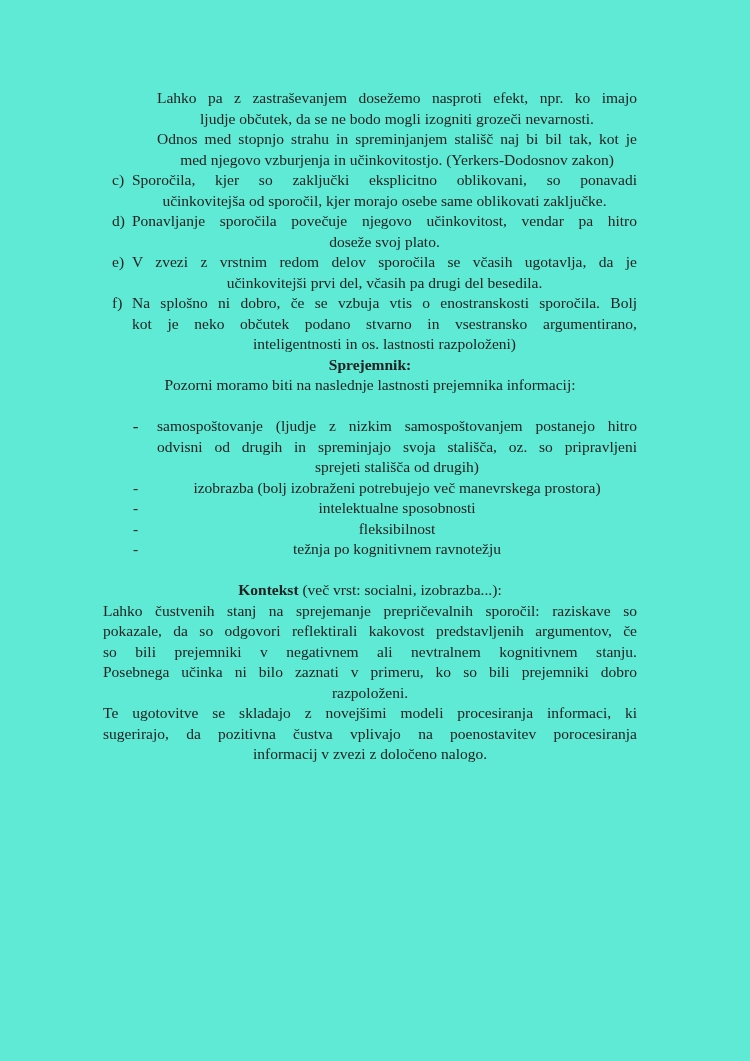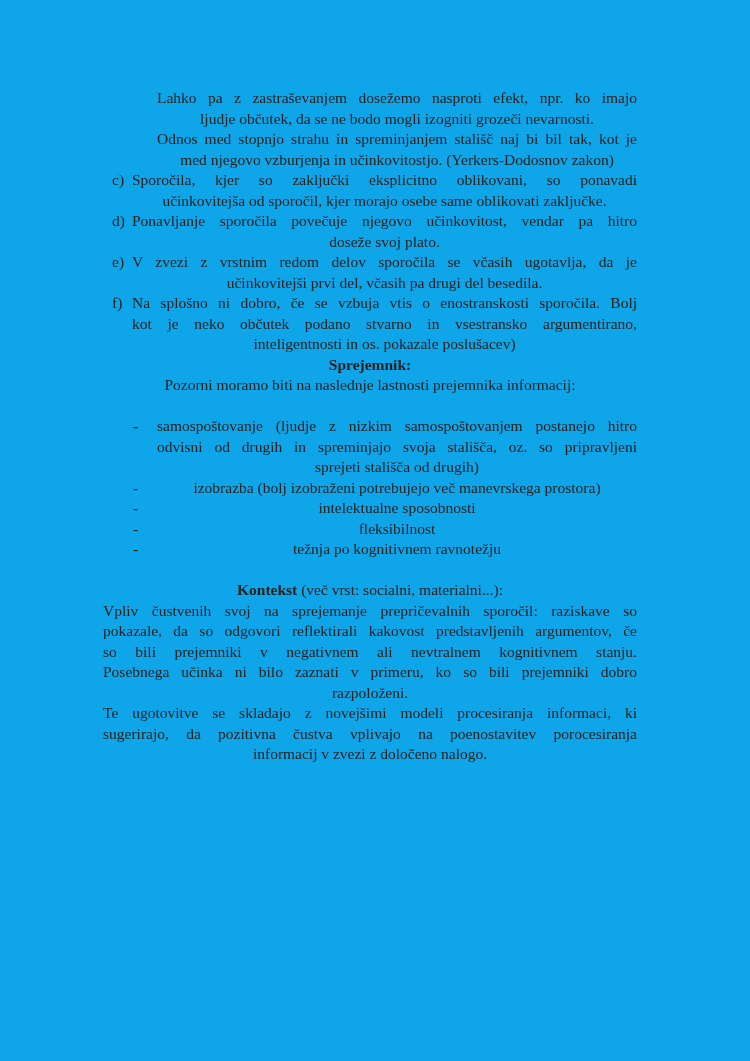--- a/index.html
+++ b/index.html
@@ -46,21 +46,21 @@
   .item.l1 > .marker { position: absolute; left: 9px; top: 0; }
   .item.l2 { padding-left: 54px; }       
   .item.l2 > .marker { position: absolute; left: 30px; top: 0; }
   .heading { font-weight: bold; }
   .mixed .lead { font-weight: bold; }
   .gap { height: 20.5px; }
 </style>
 </head>
 <body>
 
-<div class="page" style="background: #0ea5e9; text-decoration: underline;">
+<div class="page" style="background: #5eead4; text-decoration: underline;">
   <div class="doc" id="doc-body" style="color: rgb(34, 34, 34);">
       <div class="block para indent-deep">
         <div class="line jl">Lahko pa z zastraševanjem dosežemo nasproti efekt, npr. ko imajo</div>
         <div class="line ll">ljudje občutek, da se ne bodo mogli izogniti grozeči nevarnosti.</div>
       </div>
       <div class="block para indent-deep">
         <div class="line jl">Odnos med stopnjo strahu in spreminjanjem stališč naj bi bil tak, kot je</div>
         <div class="line ll">med njegovo vzburjenja in učinkovitostjo. (Yerkers-Dodosnov zakon)</div>
       </div>
       <div class="block item l1">
@@ -75,21 +75,21 @@
       </div>
       <div class="block item l1">
         <span class="marker">e)</span>
         <div class="line jl">V zvezi z vrstnim redom delov sporočila se včasih ugotavlja, da je</div>
         <div class="line ll">učinkovitejši prvi del, včasih pa drugi del besedila.</div>
       </div>
       <div class="block item l1">
         <span class="marker">f)</span>
         <div class="line jl">Na splošno ni dobro, če se vzbuja vtis o enostranskosti sporočila. Bolj</div>
         <div class="line jl">kot je neko občutek podano stvarno in vsestransko argumentirano,</div>
-        <div class="line ll">inteligentnosti in os. pokazale poslušacev)</div>
+        <div class="line ll">inteligentnosti in os. lastnosti razpoloženi)</div>
       </div>
       <div class="block heading">
         <div class="line ll">Sprejemnik:</div>
       </div>
       <div class="block para">
         <div class="line ll">Pozorni moramo biti na naslednje lastnosti prejemnika informacij:</div>
       </div>
       <div class="gap"></div>
       <div class="block item l2">
         <span class="marker">-</span>
@@ -111,24 +111,24 @@
       <div class="block item l2">
         <span class="marker">-</span>
         <div class="line ll">fleksibilnost</div>
       </div>
       <div class="block item l2">
         <span class="marker">-</span>
         <div class="line ll">težnja po kognitivnem ravnotežju</div>
       </div>
       <div class="gap"></div>
       <div class="block mixed">
-        <div class="line ll"><span class="lead">Kontekst</span><span> (več vrst: socialni, materialni...):</span></div>
+        <div class="line ll"><span class="lead">Kontekst</span><span> (več vrst: socialni, izobrazba...):</span></div>
       </div>
       <div class="block para">
-        <div class="line jl">Vpliv čustvenih svoj na sprejemanje prepričevalnih sporočil: raziskave so</div>
+        <div class="line jl">Lahko čustvenih stanj na sprejemanje prepričevalnih sporočil: raziskave so</div>
         <div class="line jl">pokazale, da so odgovori reflektirali kakovost predstavljenih argumentov, če</div>
         <div class="line jl">so bili prejemniki v negativnem ali nevtralnem kognitivnem stanju.</div>
         <div class="line jl">Posebnega učinka ni bilo zaznati v primeru, ko so bili prejemniki dobro</div>
         <div class="line ll">razpoloženi.</div>
       </div>
       <div class="block para">
         <div class="line jl">Te ugotovitve se skladajo z novejšimi modeli procesiranja informaci, ki</div>
         <div class="line jl">sugerirajo, da pozitivna čustva vplivajo na poenostavitev porocesiranja</div>
         <div class="line ll">informacij v zvezi z določeno nalogo.</div>
       </div>

